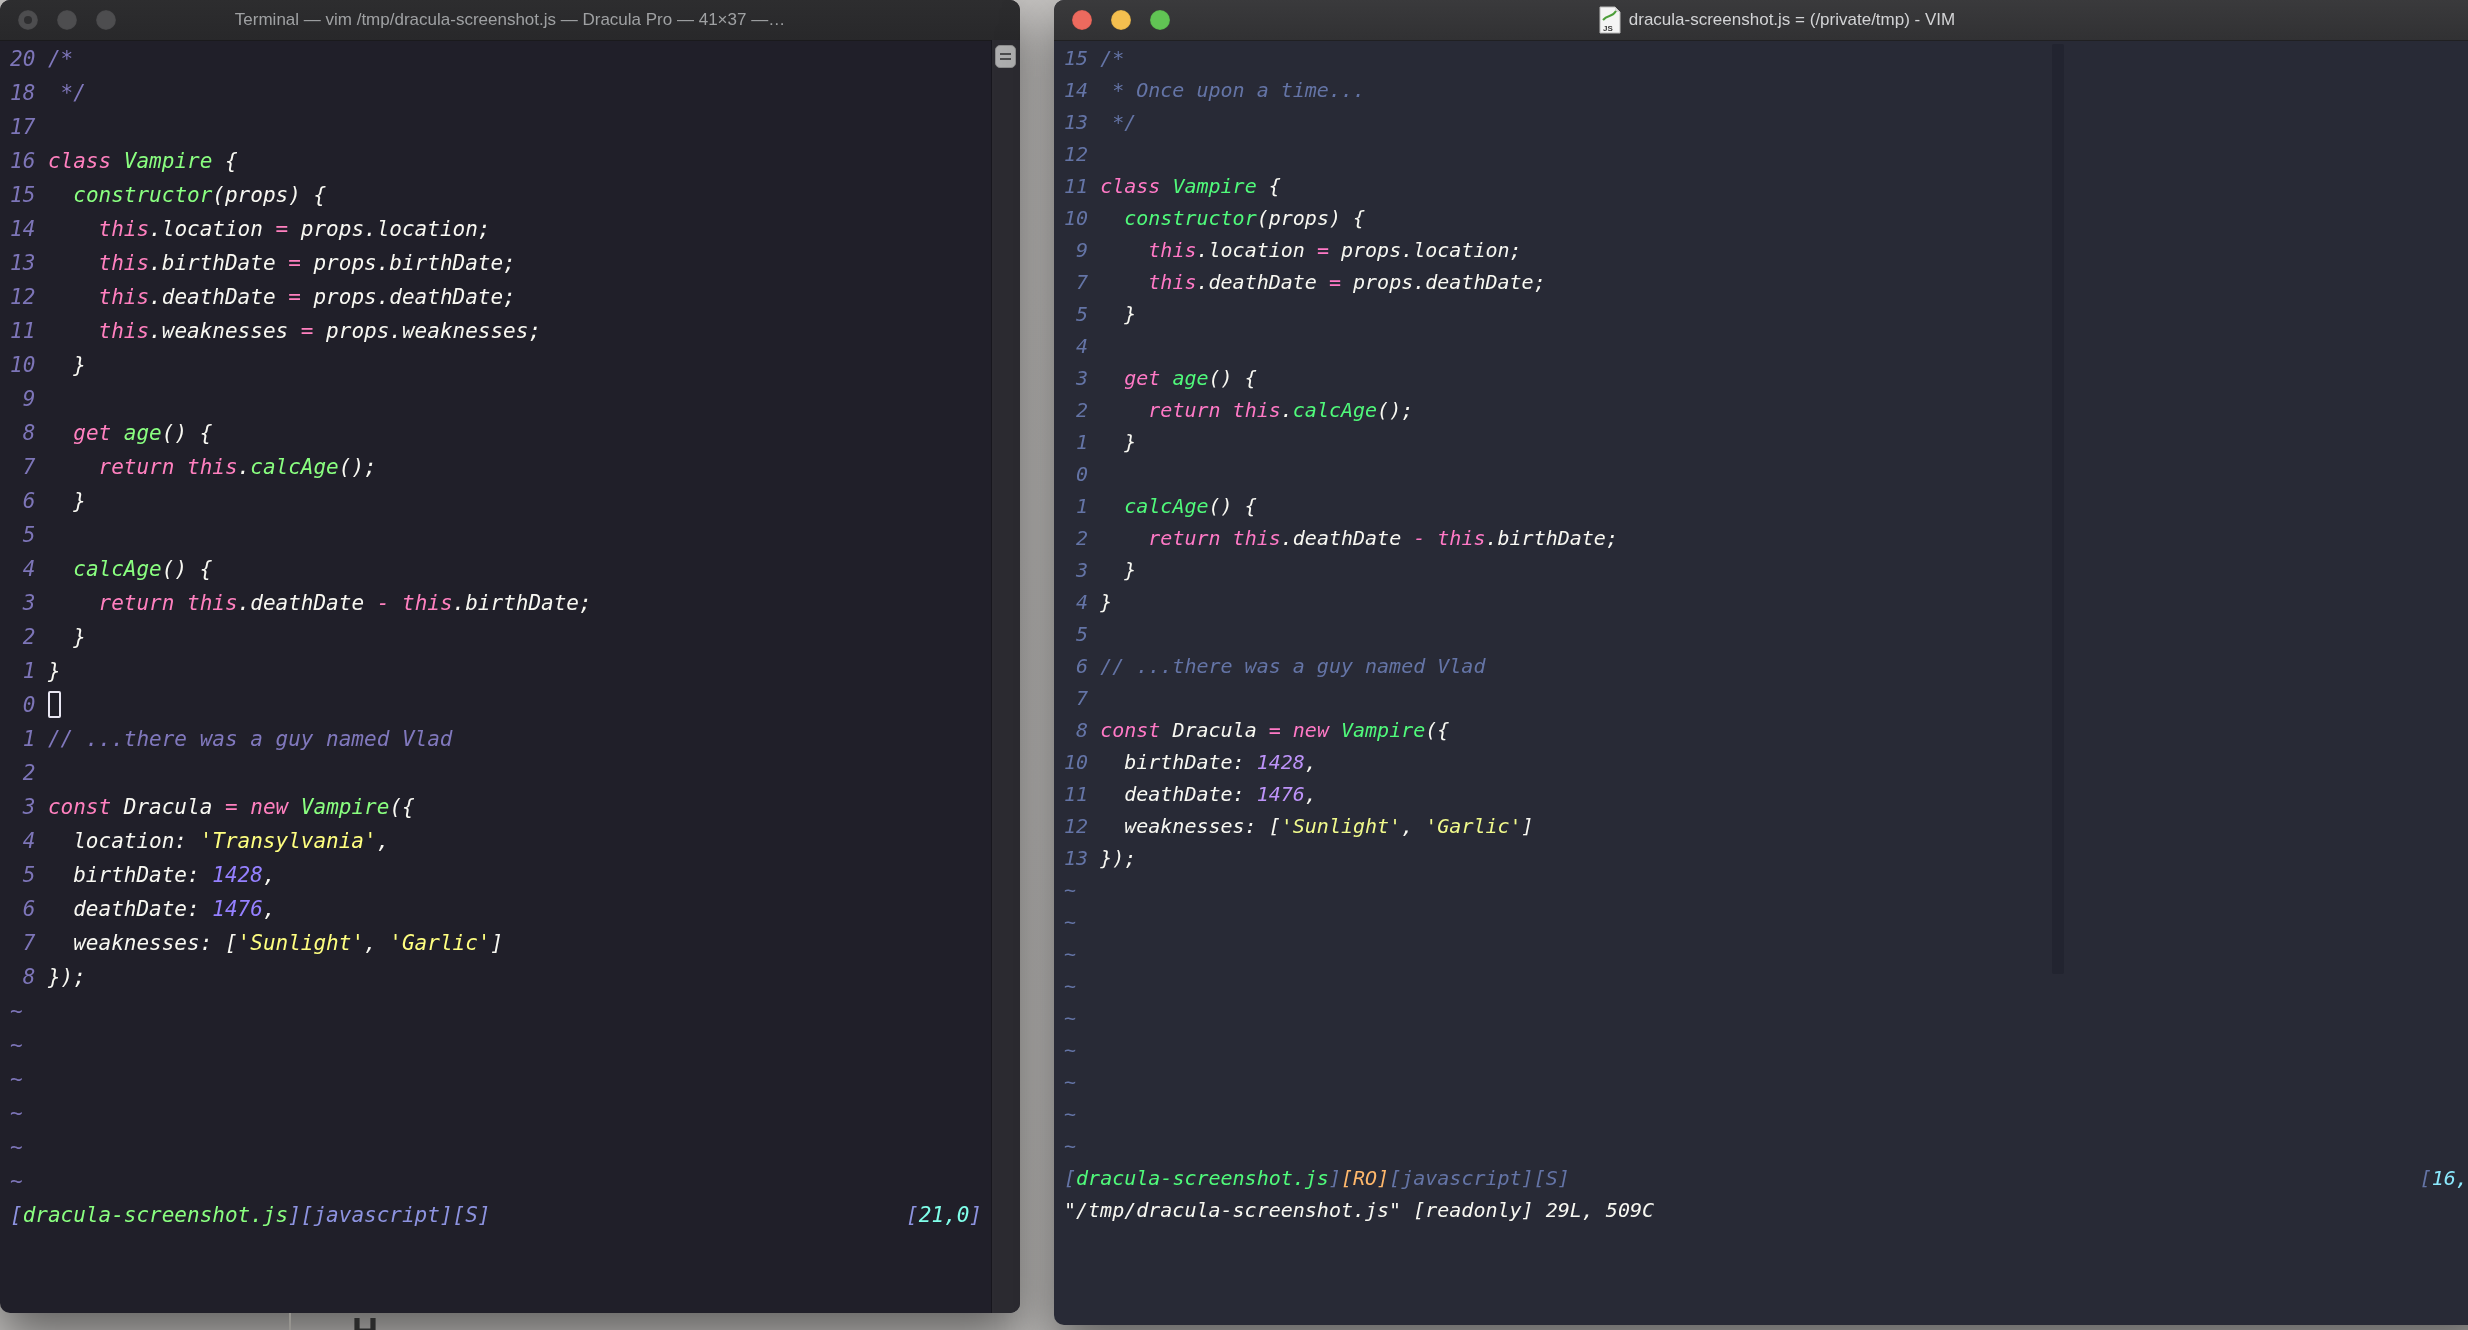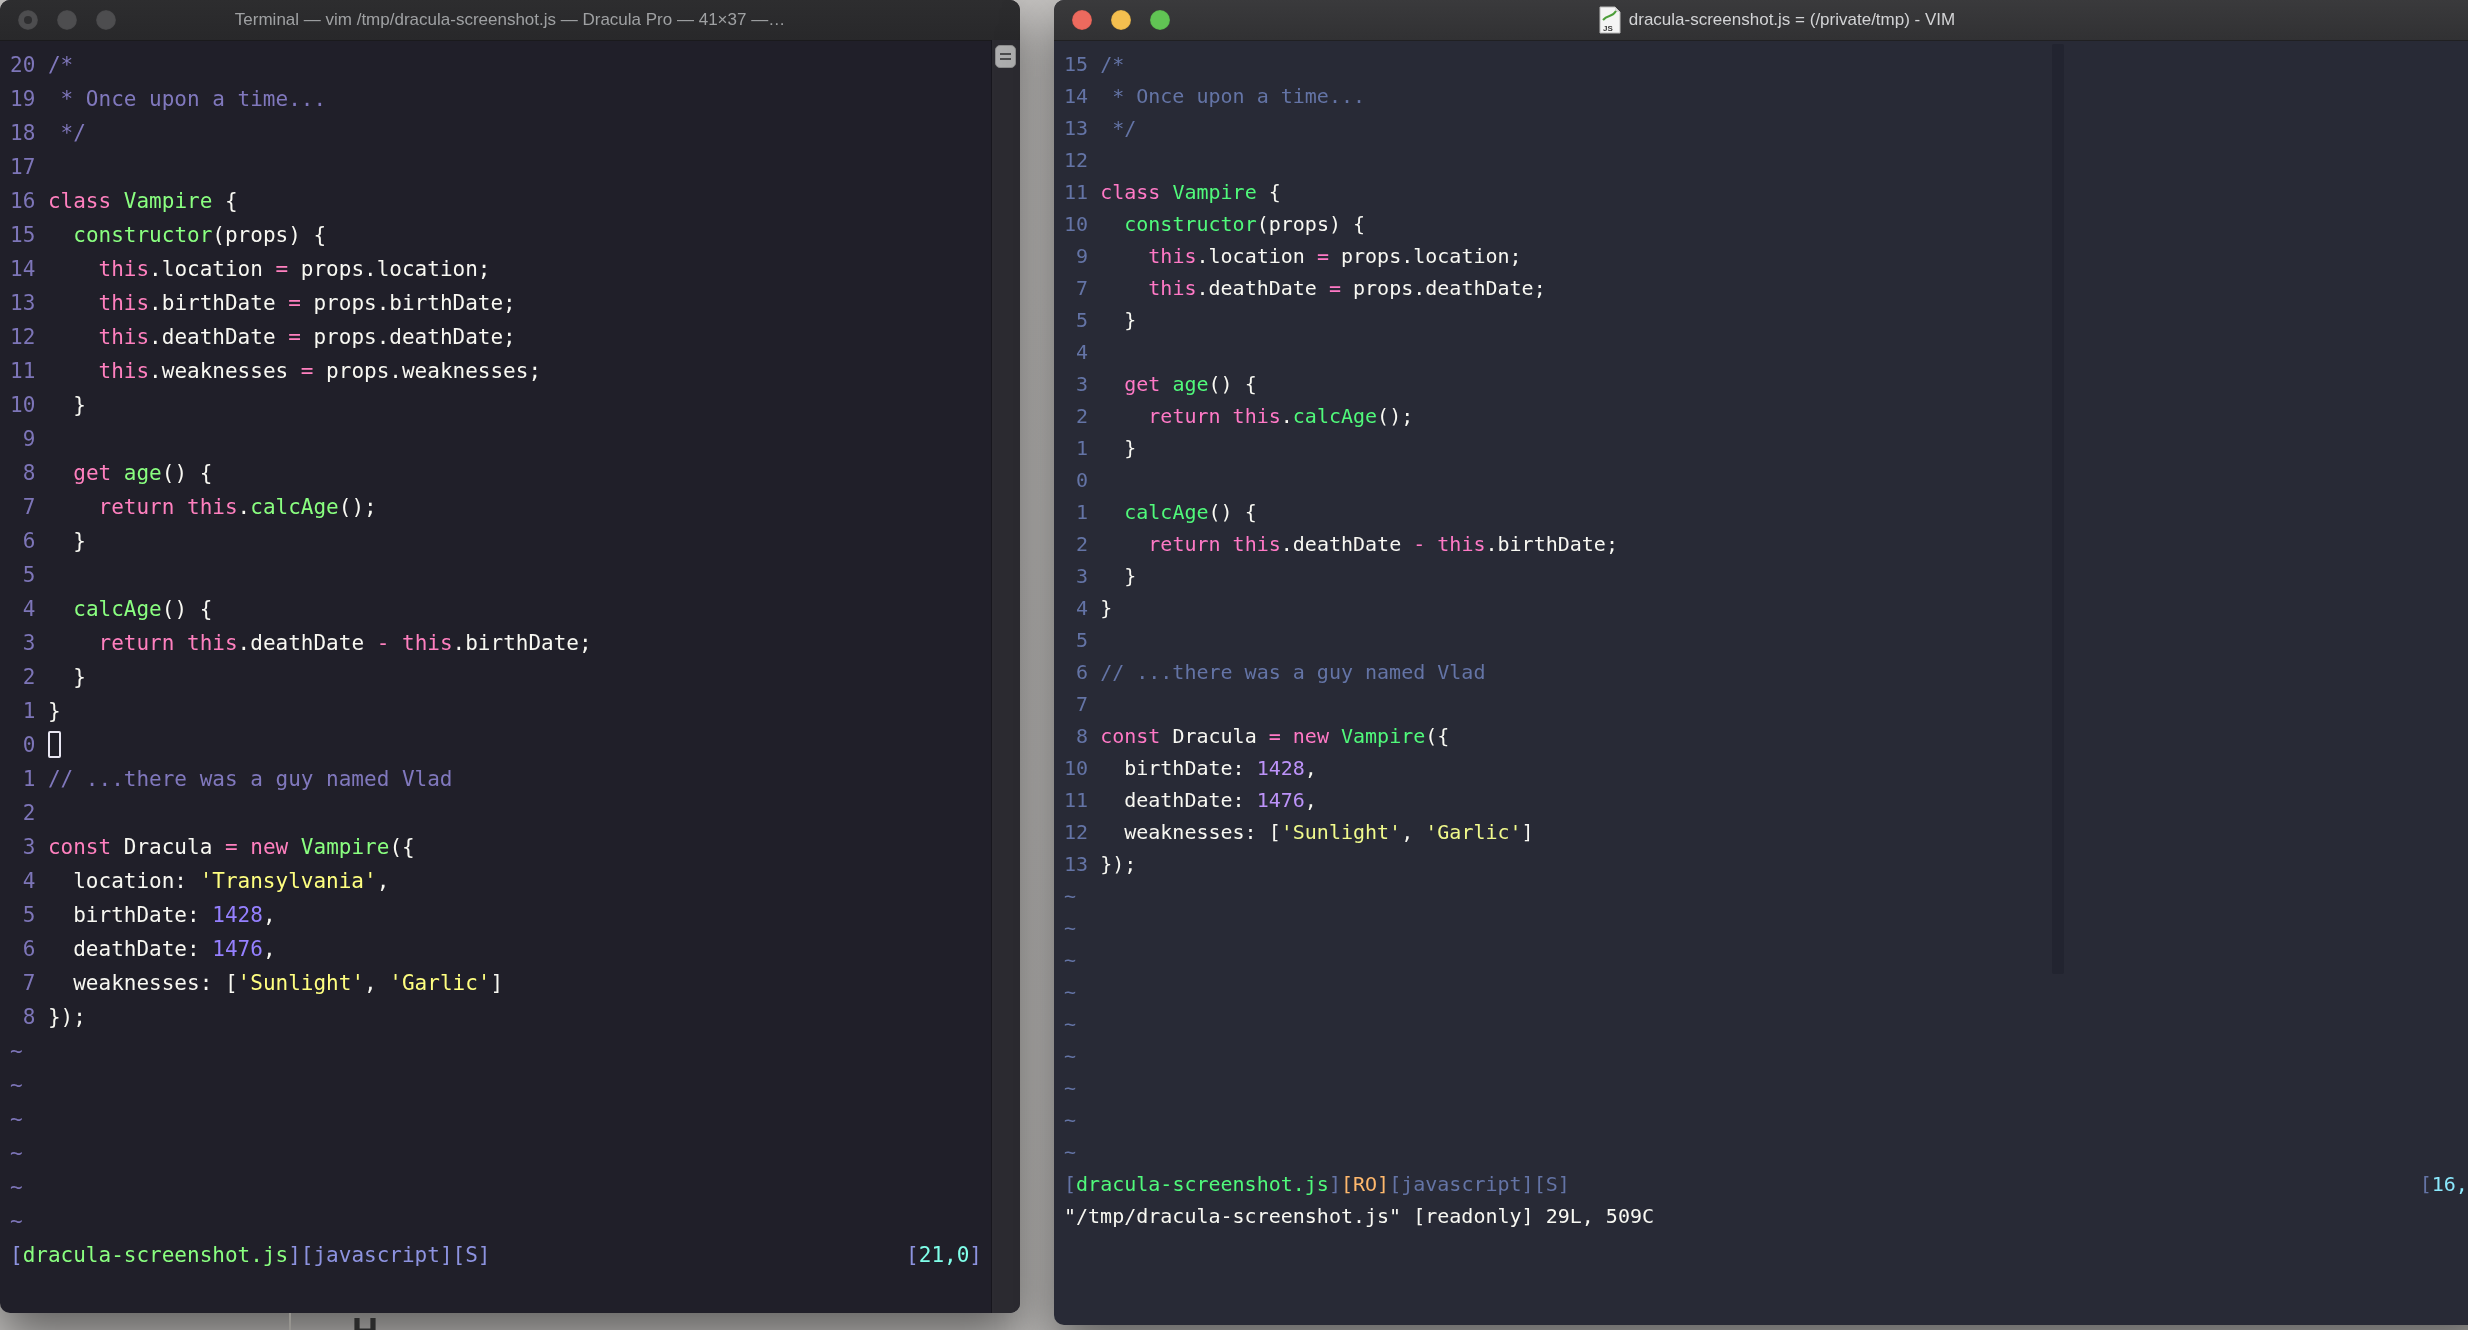--- a/index.html
+++ b/index.html
@@ -14,21 +14,21 @@
     display:flex;align-items:center;justify-content:center;
     font-size:17px;
   }
   .titlebar.inactive{background:linear-gradient(#2d2d2f,#28282a);border-bottom:1px solid #1a1a1c;color:#9fa1a3;}
   .titlebar.active{background:linear-gradient(#3a3a3c,#313133);border-bottom:1px solid #202022;color:#d2d3d5;}
   .lights{position:absolute;left:18px;top:0;height:40px;display:flex;align-items:center;gap:19px;}
   .light{width:20px;height:20px;border-radius:50%;display:inline-block;position:relative;box-shadow:inset 0 0 1px rgba(0,0,0,.4);}
   .light .dot{position:absolute;left:6px;top:6px;width:8px;height:8px;border-radius:50%;background:#2e2e30;}
   .title-text{white-space:nowrap;overflow:hidden;display:flex;align-items:center;gap:8px;}
   .doc-icon{width:22px;height:28px;flex:0 0 auto;}
-  .pane{position:absolute;top:40px;bottom:0;left:0;overflow:hidden;}
+  .pane{position:absolute;top:34px;bottom:0;left:0;overflow:hidden;font-style:italic;}
   .row{white-space:pre;}
   #body-left{font-family:"DejaVu Sans Mono",monospace;font-size:21px;line-height:34px;padding:8px 0 0 10px;}
   #body-right{font-family:"DejaVu Sans Mono",monospace;font-size:20px;line-height:32px;padding:8px 8px 0 10px;}
   .status{display:flex;justify-content:space-between;}
   #body-left .status{padding-right:10px;}
   .hollow-cursor{display:inline-block;width:1ch;height:27px;border:2px solid #e8e6f2;border-radius:2px;box-sizing:border-box;vertical-align:middle;margin-top:-4px;}
   
   .term-scrollbar{position:absolute;top:40px;bottom:0;right:0;width:28px;background:#2c2b31;border-left:1px solid #17161d;border-radius:0 0 10px 0;}
   .split-button{position:absolute;top:5px;left:3px;width:21px;height:23px;background:#aeaeaf;border-radius:5px;border:1px solid #8c8c8d;box-sizing:border-box;}
   .split-button .bar{position:absolute;left:4px;right:4px;height:2px;background:#4c4c4e;}
@@ -49,21 +49,20 @@
       <span class="light" style="background: rgb(77, 77, 79);">
           <span class="dot"></span>
         </span>
       <span class="light" style="background: rgb(77, 77, 79);"></span>
       <span class="light" style="background: rgb(77, 77, 79);"></span>
     </span>
     <span class="title-text">Terminal — vim /tmp/dracula-screenshot.js — Dracula Pro — 41×37 —…</span>
   </div>
   <div class="pane" id="body-left" style="right:28px;">
       <div class="row"><span style="color: rgb(125, 117, 184);">20 </span><span style="color: rgb(128, 120, 189);">/*</span></div>
-      <div class="row"><span style="color: rgb(125, 117, 184);">19 </span><span style="color: rgb(128, 120, 189);"> * Once upon a time...</span></div>
       <div class="row"><span style="color: rgb(125, 117, 184);">18 </span><span style="color: rgb(128, 120, 189);"> */</span></div>
       <div class="row"><span style="color: rgb(125, 117, 184);">17 </span></div>
       <div class="row"><span style="color: rgb(125, 117, 184);">16 </span><span style="color: rgb(255, 128, 191);">class</span><span style="color: rgb(248, 248, 242);"> </span><span style="color: rgb(138, 255, 128);">Vampire</span><span style="color: rgb(248, 248, 242);"> {</span></div>
       <div class="row"><span style="color: rgb(125, 117, 184);">15 </span><span style="color: rgb(248, 248, 242);">  </span><span style="color: rgb(138, 255, 128);">constructor</span><span style="color: rgb(248, 248, 242);">(props) {</span></div>
       <div class="row"><span style="color: rgb(125, 117, 184);">14 </span><span style="color: rgb(248, 248, 242);">    </span><span style="color: rgb(255, 128, 191);">this</span><span style="color: rgb(248, 248, 242);">.location </span><span style="color: rgb(255, 128, 191);">=</span><span style="color: rgb(248, 248, 242);"> props.location;</span></div>
       <div class="row"><span style="color: rgb(125, 117, 184);">13 </span><span style="color: rgb(248, 248, 242);">    </span><span style="color: rgb(255, 128, 191);">this</span><span style="color: rgb(248, 248, 242);">.birthDate </span><span style="color: rgb(255, 128, 191);">=</span><span style="color: rgb(248, 248, 242);"> props.birthDate;</span></div>
       <div class="row"><span style="color: rgb(125, 117, 184);">12 </span><span style="color: rgb(248, 248, 242);">    </span><span style="color: rgb(255, 128, 191);">this</span><span style="color: rgb(248, 248, 242);">.deathDate </span><span style="color: rgb(255, 128, 191);">=</span><span style="color: rgb(248, 248, 242);"> props.deathDate;</span></div>
       <div class="row"><span style="color: rgb(125, 117, 184);">11 </span><span style="color: rgb(248, 248, 242);">    </span><span style="color: rgb(255, 128, 191);">this</span><span style="color: rgb(248, 248, 242);">.weaknesses </span><span style="color: rgb(255, 128, 191);">=</span><span style="color: rgb(248, 248, 242);"> props.weaknesses;</span></div>
       <div class="row"><span style="color: rgb(125, 117, 184);">10 </span><span style="color: rgb(248, 248, 242);">  }</span></div>
       <div class="row"><span style="color: rgb(125, 117, 184);"> 9 </span></div>

